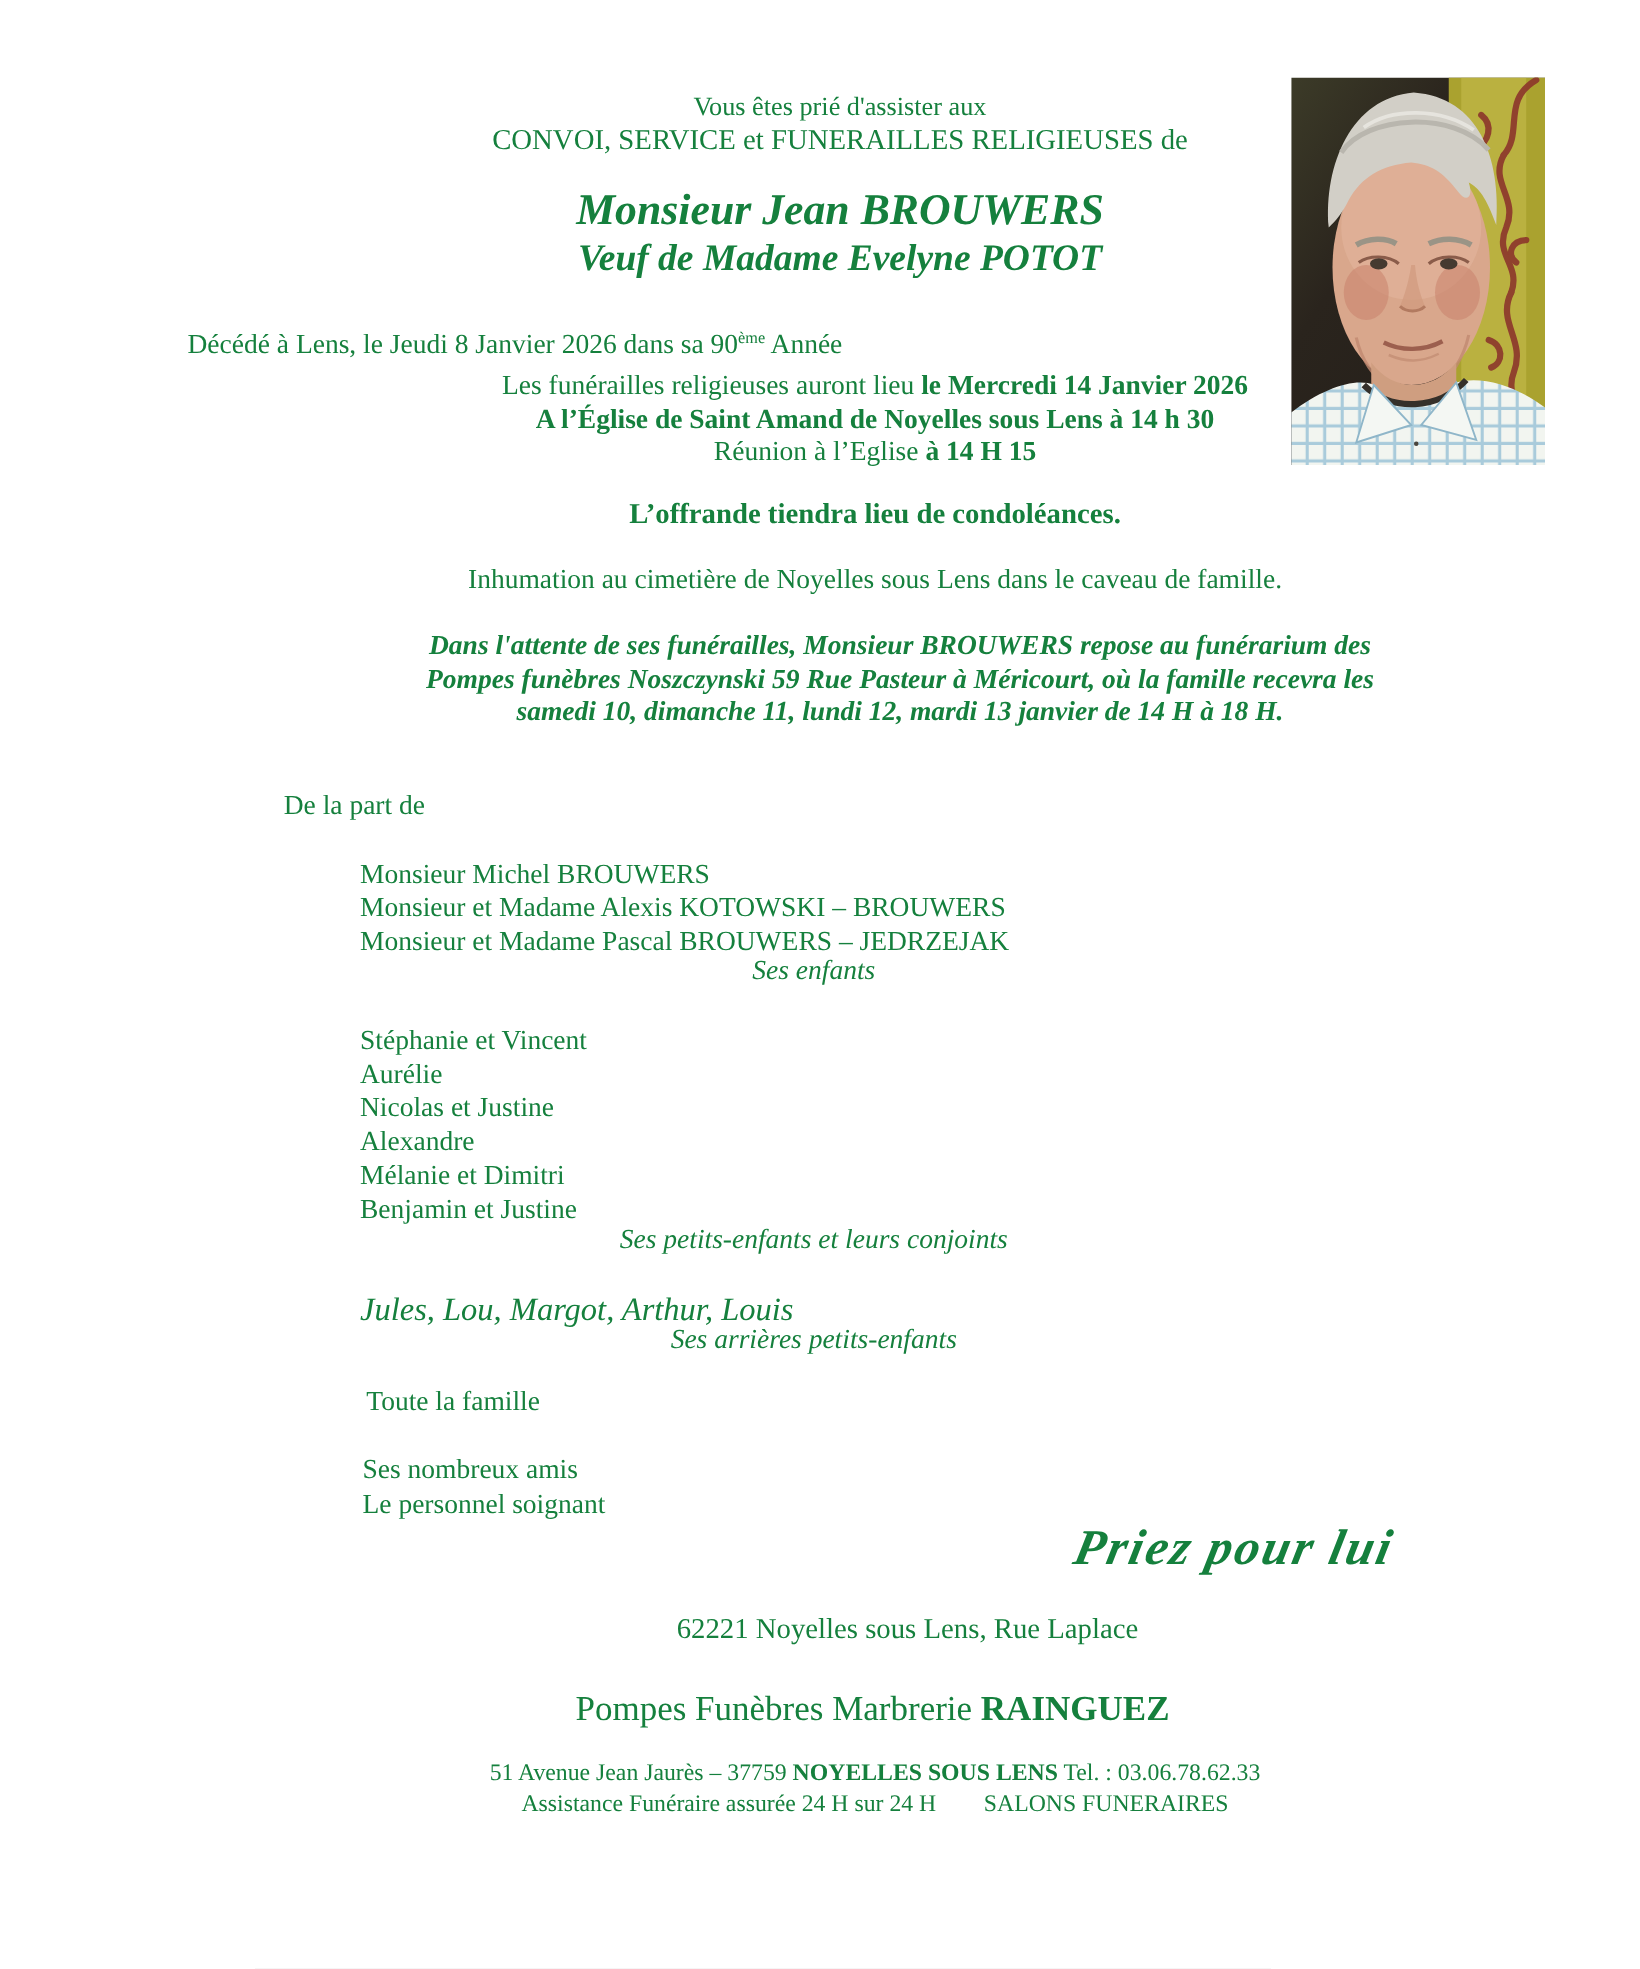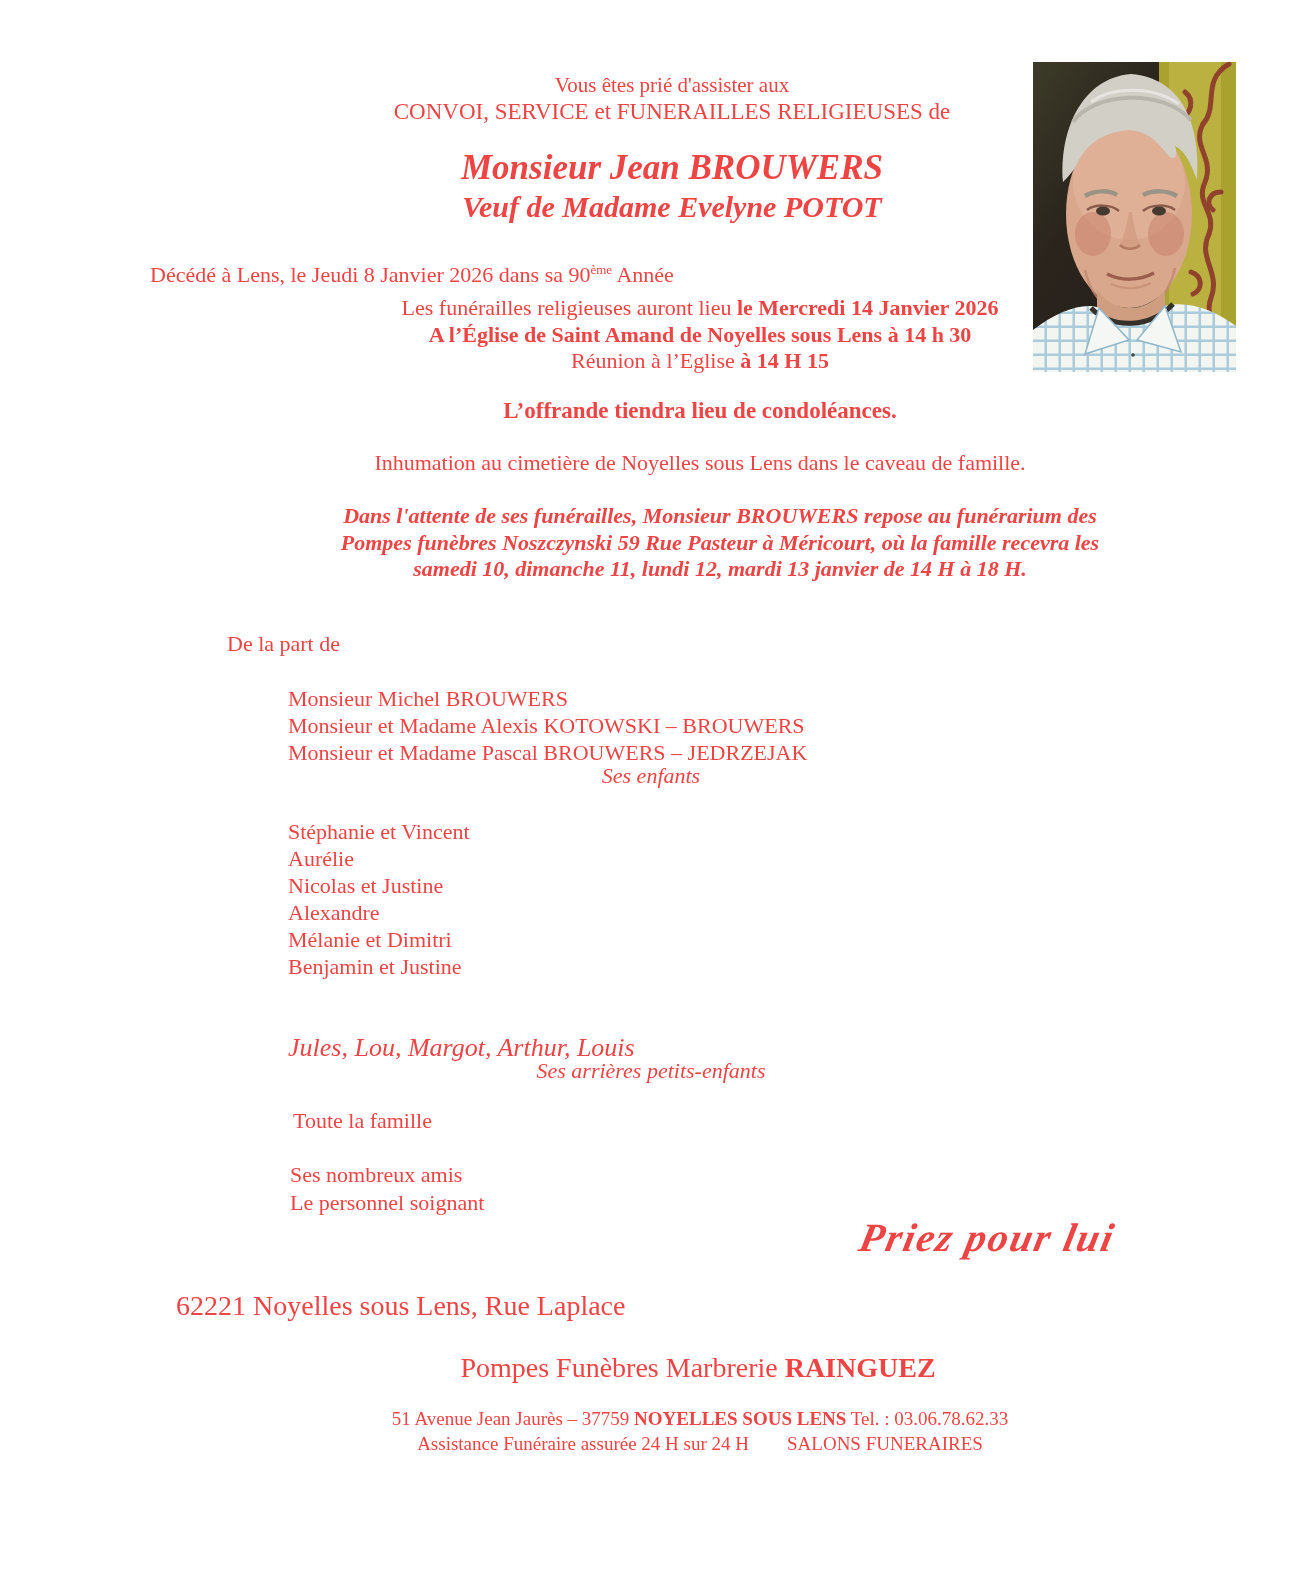--- a/index.html
+++ b/index.html
@@ -1,21 +1,21 @@
 <!DOCTYPE html>
 <html><head>
 <meta charset="utf-8">
 <style>
   html,body{margin:0;padding:0;background:#e8e8e8;}
   .page{
     position:relative;
     width:1312px;height:1575px;
     margin:0 auto;
     background:#ffffff;
-    color:#ef4444;
+    color:#15803d;
     font-family:"Liberation Serif","DejaVu Serif",serif;
     overflow:hidden;
   }
   .blk{position:absolute;}
   b{font-weight:bold;}
 
   
   .photo{position:absolute;left:1033px;top:62px;width:203px;height:310px;display:block;}
 
   
@@ -47,21 +47,21 @@
 
   .prayer{left:150px;top:1213px;width:965px;text-align:right;}
   .script{
     display:inline-block;
     font-size:40px;line-height:50px;
     font-style:italic;font-weight:bold;
     letter-spacing:2px;
     transform:skewX(-12deg);
   }
 
-  .address{left:176px;top:1290px;width:1100px;font-size:28px;}
+  .address{left:176px;top:1290px;width:1100px;text-align:center;font-size:23px;}
   .home-name{left:148px;top:1352px;width:1100px;text-align:center;font-size:28px;}
   .home-footer{left:150px;top:1406px;width:1100px;text-align:center;font-size:19px;line-height:25px;}
   .gap{display:inline-block;width:38px;}
 </style>
 </head>
 <body>
 
 <div class="page">
 
   <svg class="photo" viewBox="0 0 203 310" xmlns="http://www.w3.org/2000/svg">
@@ -155,20 +155,21 @@
   <div class="blk label-right lbl-children">Ses enfants</div>
 
   <div class="blk grandchildren">
     <div>Stéphanie et Vincent</div>
     <div>Aurélie</div>
     <div>Nicolas et Justine</div>
     <div>Alexandre</div>
     <div>Mélanie et Dimitri</div>
     <div>Benjamin et Justine</div>
   </div>
+  <div class="blk label-right lbl-grandchildren">Ses petits-enfants et leurs conjoints</div>
 
   <div class="blk ggc">Jules, Lou, Margot, Arthur, Louis</div>
   <div class="blk label-right lbl-ggc">Ses arrières petits-enfants</div>
 
   <div class="blk whole-family">Toute la famille</div>
 
   <div class="blk friends">
     <div>Ses nombreux amis</div>
     <div>Le personnel soignant</div>
   </div>

